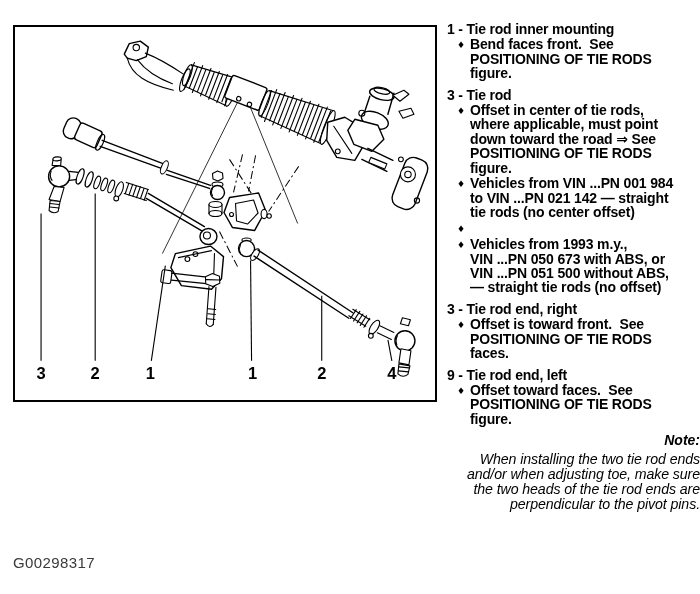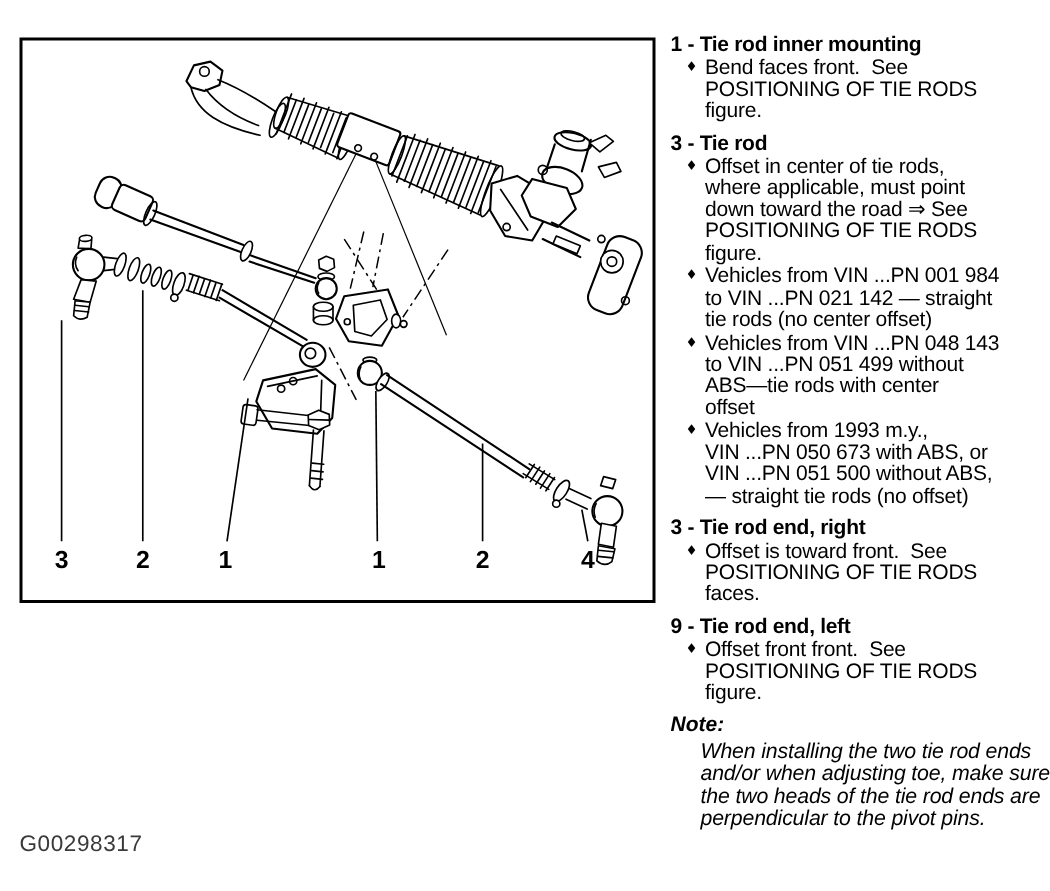--- a/index.html
+++ b/index.html
@@ -8,22 +8,22 @@
   .frame{position:absolute;left:13px;top:25px;width:424px;height:377px;
          border:2.5px solid #000;box-sizing:border-box;background:#fff;}
   .frame svg{display:block;width:100%;height:100%;}
   .figure-id{position:absolute;left:13px;top:554px;font-size:15px;color:#3a3a3a;letter-spacing:.4px;}
   .legend{position:absolute;left:447px;top:16px;width:253px;}
   .item{margin:6px 0 7px;}
   .item-heading{font-weight:bold;font-size:14px;line-height:14.4px;margin-bottom:1px;letter-spacing:-.2px;}
   .bullet{display:flex;margin:0 0 1.2px 10px;}
   .marker{flex:none;width:13px;font-size:9px;line-height:14.4px;padding-top:1px;
           font-family:"DejaVu Sans",sans-serif;}
-  .btext{font-size:14px;line-height:14.4px;white-space:pre-wrap;letter-spacing:-.15px;}
-  .note{margin-top:6px;font-style:italic;}
+  .btext{font-size:14px;line-height:14.4px;white-space:pre-wrap;letter-spacing:-.15px;font-weight:bold;}
+  .note{margin-top:6px;font-style:italic;text-align:right;}
   .note-label{font-weight:bold;font-size:14px;line-height:15px;margin-bottom:4px;}
   .note-text{font-size:14.2px;line-height:15px;white-space:pre-wrap;letter-spacing:-.1px;margin-left:20px;}
   
   svg .ln{fill:none;stroke:#000;stroke-width:1.4;stroke-linecap:round;stroke-linejoin:round;}
   svg .ln2{fill:none;stroke:#000;stroke-width:1.1;stroke-linecap:round;stroke-linejoin:round;}
   svg .wh{fill:#fff;stroke:#000;stroke-width:1.4;stroke-linejoin:round;}
   svg .wh2{fill:#fff;stroke:#000;stroke-width:1.1;stroke-linejoin:round;}
   svg .thin{fill:none;stroke:#000;stroke-width:.8;}
   svg .dash{fill:none;stroke:#000;stroke-width:1;stroke-dasharray:8 3 2 3;}
   svg .leader{fill:none;stroke:#000;stroke-width:1.1;}
@@ -231,24 +231,20 @@
 figure.</span>
             </div>
             <div class="bullet">
               <span class="marker">♦</span>
               <span class="btext">Vehicles from VIN ...PN 001 984
 to VIN ...PN 021 142 — straight
 tie rods (no center offset)</span>
             </div>
             <div class="bullet">
               <span class="marker">♦</span>
-              <span class="btext">Vehicles from VIN ...PN 048 143
-to VIN ...PN 051 499 without
-ABS—tie rods with center
-offset</span>
             </div>
             <div class="bullet">
               <span class="marker">♦</span>
               <span class="btext">Vehicles from 1993 m.y.,
 VIN ...PN 050 673 with ABS, or
 VIN ...PN 051 500 without ABS,
 — straight tie rods (no offset)</span>
             </div>
           </div>
   </div>
@@ -263,21 +259,21 @@
 faces.</span>
             </div>
           </div>
   </div>
 
   <div class="item">
     <div class="item-heading">9 - Tie rod end, left</div>
     <div class="bullets">
             <div class="bullet">
               <span class="marker">♦</span>
-              <span class="btext">Offset front front.  See
+              <span class="btext">Offset toward faces.  See
 POSITIONING OF TIE RODS
 figure.</span>
             </div>
           </div>
   </div>
 </div>
     <div class="note">
       <div class="note-label">Note:</div>
       <div class="note-text">When installing the two tie rod ends
 and/or when adjusting toe, make sure

